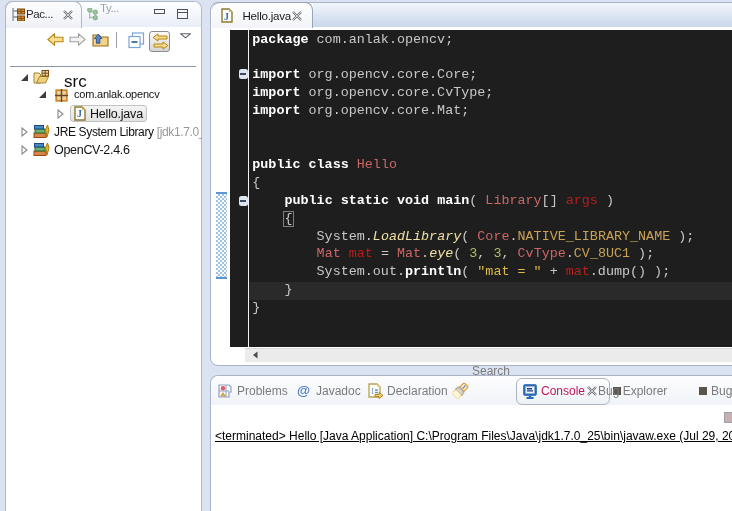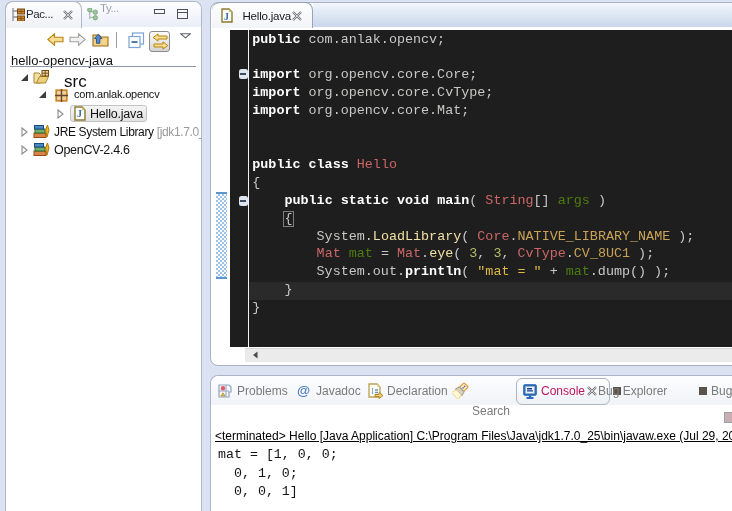--- a/index.html
+++ b/index.html
@@ -1,22 +1,22 @@
 <!DOCTYPE html>
 <html><head><meta charset="utf-8"><style>
 *{margin:0;padding:0;box-sizing:border-box}
 html,body{width:732px;height:511px;overflow:hidden}
 body{background:#dbe3f2;font-family:"Liberation Sans",sans-serif}
 #root{position:relative;width:732px;height:511px;overflow:hidden}
 .a{position:absolute}
 .tabtxt{font-size:12px;color:#7b7b7b;white-space:nowrap}
 .k{font-weight:bold;color:#ffffff}
 .t{color:#cc6666}
-.v{color:#4d7c0f}
-.mi{color:#f0e0a4}
+.v{color:#b91c1c}
+.mi{font-style:italic;color:#f0e0a4}
 .cst{color:#c9a256}
 .n{color:#b5bd68}
 .s{color:#ddb945}
 svg{display:block}
 </style></head>
 <body>
 <div id="root">
 
 <div class="a" style="left:5px;top:1px;width:197px;height:510px;background:#fff;border:1px solid #b0b9cc;border-bottom:none;border-radius:8px 8px 0 0;overflow:hidden"></div>
 <div class="a" style="left:82px;top:2px;width:119px;height:25px;background:linear-gradient(#fefeff,#e9eef7);border-radius:0 7px 0 0"></div>
@@ -64,21 +64,20 @@
 </svg>
 <div class="a" style="left:149px;top:31px;width:21px;height:21px;border:1px solid #8c8c8c;border-radius:3px;background:linear-gradient(#fcfcfc,#d4d4d4)"></div>
 <svg class="a" style="left:151px;top:33px" width="17" height="17" viewBox="0 0 17 17">
  <path d="M16 3 H7 V0.9 L2.2 4.5 L7 8.1 V6 H16 Z" fill="#f7dd96" stroke="#b8860b" stroke-width="1"></path>
  <path d="M3 11 H12 V8.9 L16.8 12.5 L12 16.1 V14 H3 Z" fill="#f7dd96" stroke="#b8860b" stroke-width="1"></path>
 </svg>
 <svg class="a" style="left:179.5px;top:33px" width="11" height="5.5" viewBox="0 0 11 5.5">
  <path d="M0.6 0.7 H10.4 L5.5 4.8 Z" fill="#fdfdfd" stroke="#5f646c" stroke-width="1.1"></path>
 </svg>
 
-<div class="a" style="left:11px;top:52.5px;font-size:13px;color:#141414">hello-opencv-java</div>
 <div class="a" style="left:10px;top:66px;width:186px;height:1px;background:#8e97a8"></div>
 
 <svg class="a" style="left:21px;top:74px" width="8" height="8" viewBox="0 0 8 8">
       <path d="M7 0 V7 H0 Z" fill="#3c3c3c"></path>
     </svg>
 <svg class="a" style="left:33px;top:70px" width="17" height="14" viewBox="0 0 17 14">
  <path d="M1 3 H6 L7.5 4.5 V13 H1 Z" fill="#f3dfa0" stroke="#a8842a" stroke-width="1"></path>
  <path d="M3.5 13 L6.5 6.5 H15.5 L12.5 13 Z" fill="#eccf7c" stroke="#a8842a" stroke-width="1"></path>
  <rect x="9" y="0.5" width="6.5" height="5.5" fill="#e8d9a8" stroke="#7a4a10" stroke-width="1"></rect>
  <path d="M12.2 0 V6.5 M8.8 3.2 H16" stroke="#7a4a10" stroke-width="1"></path>
@@ -145,30 +144,30 @@
 
 <div class="a" style="left:216px;top:192px;width:11px;height:87px;background:#fdfdfd;background-image:linear-gradient(45deg,#9cc2e8 25%,transparent 25%,transparent 75%,#9cc2e8 75%),linear-gradient(45deg,#9cc2e8 25%,transparent 25%,transparent 75%,#9cc2e8 75%);background-size:4px 4px;background-position:0 0,2px 2px;border-top:2px solid #5e97d0;border-bottom:2px solid #5e97d0"></div>
 
 <div class="a" style="left:238.5px;top:69.3px;width:9px;height:9.5px;background:#dde6f0;border-radius:2.5px"></div>
 <div class="a" style="left:240.2px;top:73.2px;width:5.6px;height:1.7px;background:#3f4a5e"></div>
 <div class="a" style="left:238.5px;top:196px;width:9px;height:9.5px;background:#dde6f0;border-radius:2.5px"></div>
 <div class="a" style="left:240.2px;top:199.9px;width:5.6px;height:1.7px;background:#3f4a5e"></div>
 
 <div class="a" style="left:283px;top:210.6px;width:10.5px;height:16.5px;border:1px solid #7d7d7d"></div>
 
-<pre class="a" style="left:252.3px;top:30.6px;font-family:'Liberation Mono',monospace;font-size:13.4px;line-height:17.9px;color:#c8c8c6"><span class="k">public</span> com.anlak.opencv;
+<pre class="a" style="left:252.3px;top:30.6px;font-family:'Liberation Mono',monospace;font-size:13.4px;line-height:17.9px;color:#c8c8c6"><span class="k">package</span> com.anlak.opencv;
 
 <span class="k">import</span> org.opencv.core.Core;
 <span class="k">import</span> org.opencv.core.CvType;
 <span class="k">import</span> org.opencv.core.Mat;
 
 
 <span class="k">public class</span> <span class="t">Hello</span>
 {
-    <span class="k">public static void main</span>( <span class="t">String</span>[] <span class="v">args</span> )
+    <span class="k">public static void main</span>( <span class="t">Library</span>[] <span class="v">args</span> )
     {
         System.<span class="mi">LoadLibrary</span>( <span class="t">Core</span>.<span class="cst">NATIVE_LIBRARY_NAME</span> );
         <span class="t">Mat</span> <span class="v">mat</span> = <span class="t">Mat</span>.<span class="mi">eye</span>( <span class="n">3</span>, <span class="n">3</span>, <span class="t">CvType</span>.<span class="cst">CV_8UC1</span> );
         System.out.<span class="k">println</span>( <span class="s">"mat = "</span> + <span class="v">mat</span>.dump() );
     }
 }</pre>
 
 <div class="a" style="left:245px;top:348px;width:487px;height:13.5px;background:#ebebeb;border-top:1px solid #d5d5d5"></div>
 <svg class="a" style="left:252px;top:351px" width="6" height="8" viewBox="0 0 6 8">
       <path d="M5.5 0.5 L1 4 L5.5 7.5 Z" fill="#4a4a4a"></path>
@@ -196,21 +195,21 @@
 <div class="a tabtxt" style="left:387px;top:384px">Declaration</div>
 <svg class="a" style="left:452px;top:382px" width="17" height="17" viewBox="0 0 17 17">
  <g transform="rotate(45 8.5 8.5)">
   <rect x="5.5" y="0.5" width="6" height="6.5" rx="1" fill="#f7ecc0" stroke="#e8973a" stroke-width="1.2"></rect>
   <circle cx="8.5" cy="2.6" r="0.8" fill="#4a7ab5"></circle>
         <circle cx="8.5" cy="4.8" r="0.8" fill="#4a7ab5"></circle>
   <path d="M5 7 H12 L13 11 H4 Z" fill="#d8d4cc" stroke="#a89a88" stroke-width="1"></path>
   <path d="M5 11 H12 L13.5 16.5 H3.5 Z" fill="#fdf6d8" stroke="#ead27a" stroke-width="0.8"></path>
  </g>
 </svg>
-<div class="a tabtxt" style="left:472px;top:404px">Search</div>
+<div class="a tabtxt" style="left:472px;top:364px">Search</div>
 
 <div class="a" style="left:516px;top:378px;width:94px;height:27px;background:linear-gradient(#fefefe,#edf1f6);border:1px solid #adb5c2;border-radius:6px"></div>
 <svg class="a" style="left:523px;top:384px" width="14" height="15" viewBox="0 0 14 15">
  <rect x="0.7" y="0.7" width="12.6" height="10.6" rx="1" fill="#2a6ab8" stroke="#2a6ab8"></rect>
  <rect x="2.6" y="2.4" width="8.8" height="7" fill="#eaf4fd" stroke="#9ab0c4" stroke-width="0.8"></rect>
  <path d="M4 4.7 H9 M4 6.9 H10" stroke="#1a3a8a" stroke-width="1.4"></path>
  <path d="M7 11.5 V13" stroke="#2a6ab8" stroke-width="2.4"></path>
  <path d="M3.5 14 H10.5" stroke="#2a6ab8" stroke-width="2"></path>
 </svg>
 <div class="a" style="left:541px;top:384px;font-size:12px;color:#be185d">Console</div>
@@ -219,16 +218,13 @@
  <path d="M2 2 L10 10 M10 2 L2 10" stroke="#fdfdfd" stroke-width="0.7"></path>
 </svg>
 <div class="a" style="left:613px;top:387px;width:8px;height:8px;background:#5a5349"></div>
 <div class="a tabtxt" style="left:598px;top:384px">Bug Explorer</div>
 <div class="a" style="left:699px;top:387px;width:8px;height:8px;background:#5a5349"></div>
 <div class="a tabtxt" style="left:711px;top:384px">Bug</div>
 
 <div class="a" style="left:724px;top:412px;width:10px;height:11px;border:1.5px solid #9aa0a6;background:#c9aeb2"></div>
 
 <div class="a" style="left:215px;top:429px;font-size:12px;color:#000;white-space:nowrap;text-decoration:underline">&lt;terminated&gt; Hello [Java Application] C:\Program Files\Java\jdk1.7.0_25\bin\javaw.exe (Jul 29, 2013 1:2</div>
-<pre class="a" style="left:218px;top:446px;font-family:'Liberation Mono',monospace;font-size:13.3px;line-height:18.6px;color:#141414">mat = [1, 0, 0;
-  0, 1, 0;
-  0, 0, 1]</pre>
 
 </div>
 </body></html>

